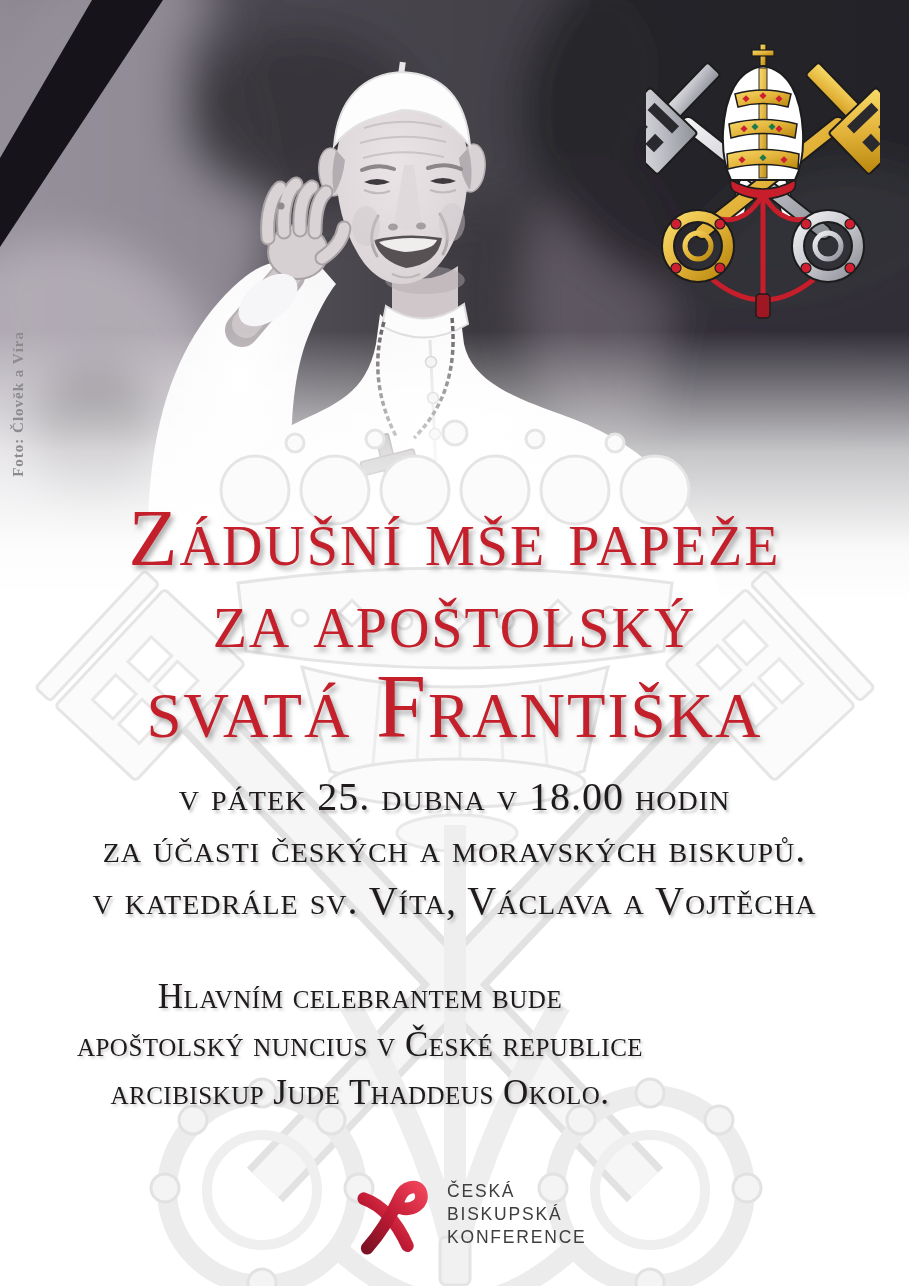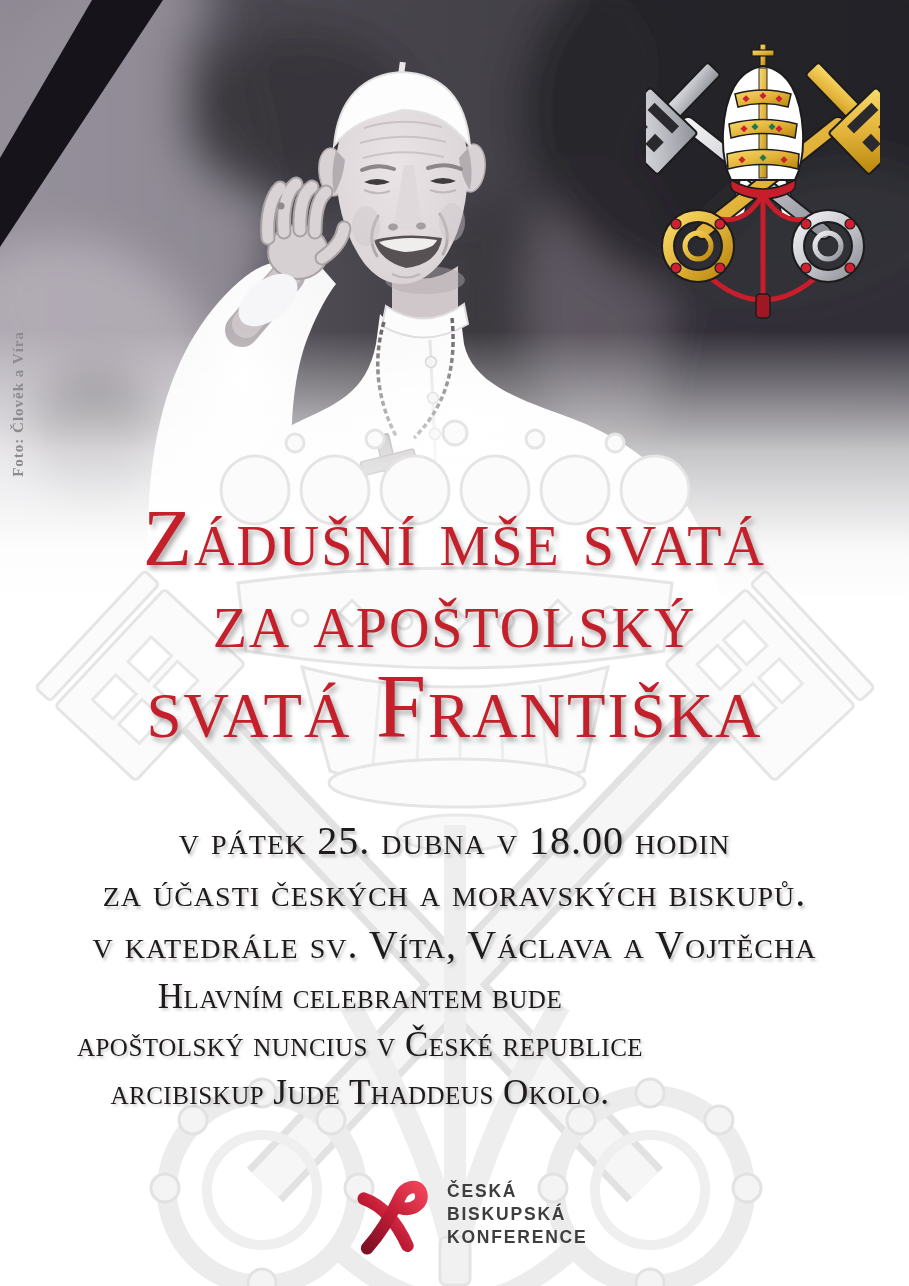--- a/index.html
+++ b/index.html
@@ -20,33 +20,33 @@
     letter-spacing:1px;color:#8d8b8d;
   }
   
   .content{position:absolute;top:0;left:0;width:909px;height:1286px;z-index:4;}
   .line{position:relative;width:100%;text-align:center;font-variant:small-caps;}
   .title{position:absolute;top:497px;left:0;width:909px;color:#c4202b;}
   .title .t12{font-size:80px;line-height:82px;letter-spacing:2px;font-weight:normal;
     text-shadow:3px 4px 5px rgba(105,105,105,.55);}
   .title .t3{font-size:90px;line-height:92px;letter-spacing:2px;font-weight:normal;
     text-shadow:3px 4px 5px rgba(105,105,105,.55);}
-  .event{position:absolute;top:771px;left:0;width:909px;color:#1f1b1c;margin-top:44px;}
+  .event{position:absolute;top:771px;left:0;width:909px;color:#1f1b1c;}
   .event .line{font-size:40px;line-height:52px;letter-spacing:1px;
     text-shadow:2px 3px 3px rgba(125,125,125,.45);}
   .celebrant{position:absolute;top:973px;left:0;width:720px;color:#1f1b1c;}
   .celebrant .line{font-size:35px;line-height:48px;letter-spacing:.5px;
     text-shadow:2px 2px 3px rgba(125,125,125,.4);}
   
   .footer{position:absolute;top:1170px;left:0;width:909px;height:90px;}
   .logo-mark{position:absolute;left:352px;top:6px;width:84px;height:84px;}
   .logo-text{
     position:absolute;left:447px;top:10px;
     font-family:"Liberation Sans",sans-serif;font-size:17.5px;line-height:23px;
-    letter-spacing:1.8px;color:#3e3e3e;font-weight:700;
+    letter-spacing:1.8px;color:#3e3e3e;font-weight:400;
   }
 </style>
 </head>
 <body>
 
 <div class="poster">
 
   <svg class="photo" viewBox="0 0 909 600" aria-hidden="true">
     <defs>
       <linearGradient id="bgLR" x1="0" y1="0" x2="1" y2="0">
@@ -376,21 +376,21 @@
       </g>
     </g>
 
     <rect x="110" y="258" width="14" height="24" rx="4" fill="#9e1722" stroke="#1c1c1c" stroke-width="1.5"></rect>
   </svg>
 
   <div class="credit">Foto: Člověk a Víra</div>
 
   <div class="content">
     <div class="title">
-      <div class="line t12">Zádušní mše svatá</div>
+      <div class="line t12">Zádušní mše papeže</div>
       <div class="line t12">za apoštolský</div>
       <div class="line t3">svatá Františka</div>
     </div>
 
     <div class="event">
       <div class="line">v pátek 25. dubna v 18.00 hodin</div>
       <div class="line">za účasti českých a moravských biskupů.</div>
       <div class="line">v katedrále sv. Víta, Václava a Vojtěcha</div>
     </div>
 

